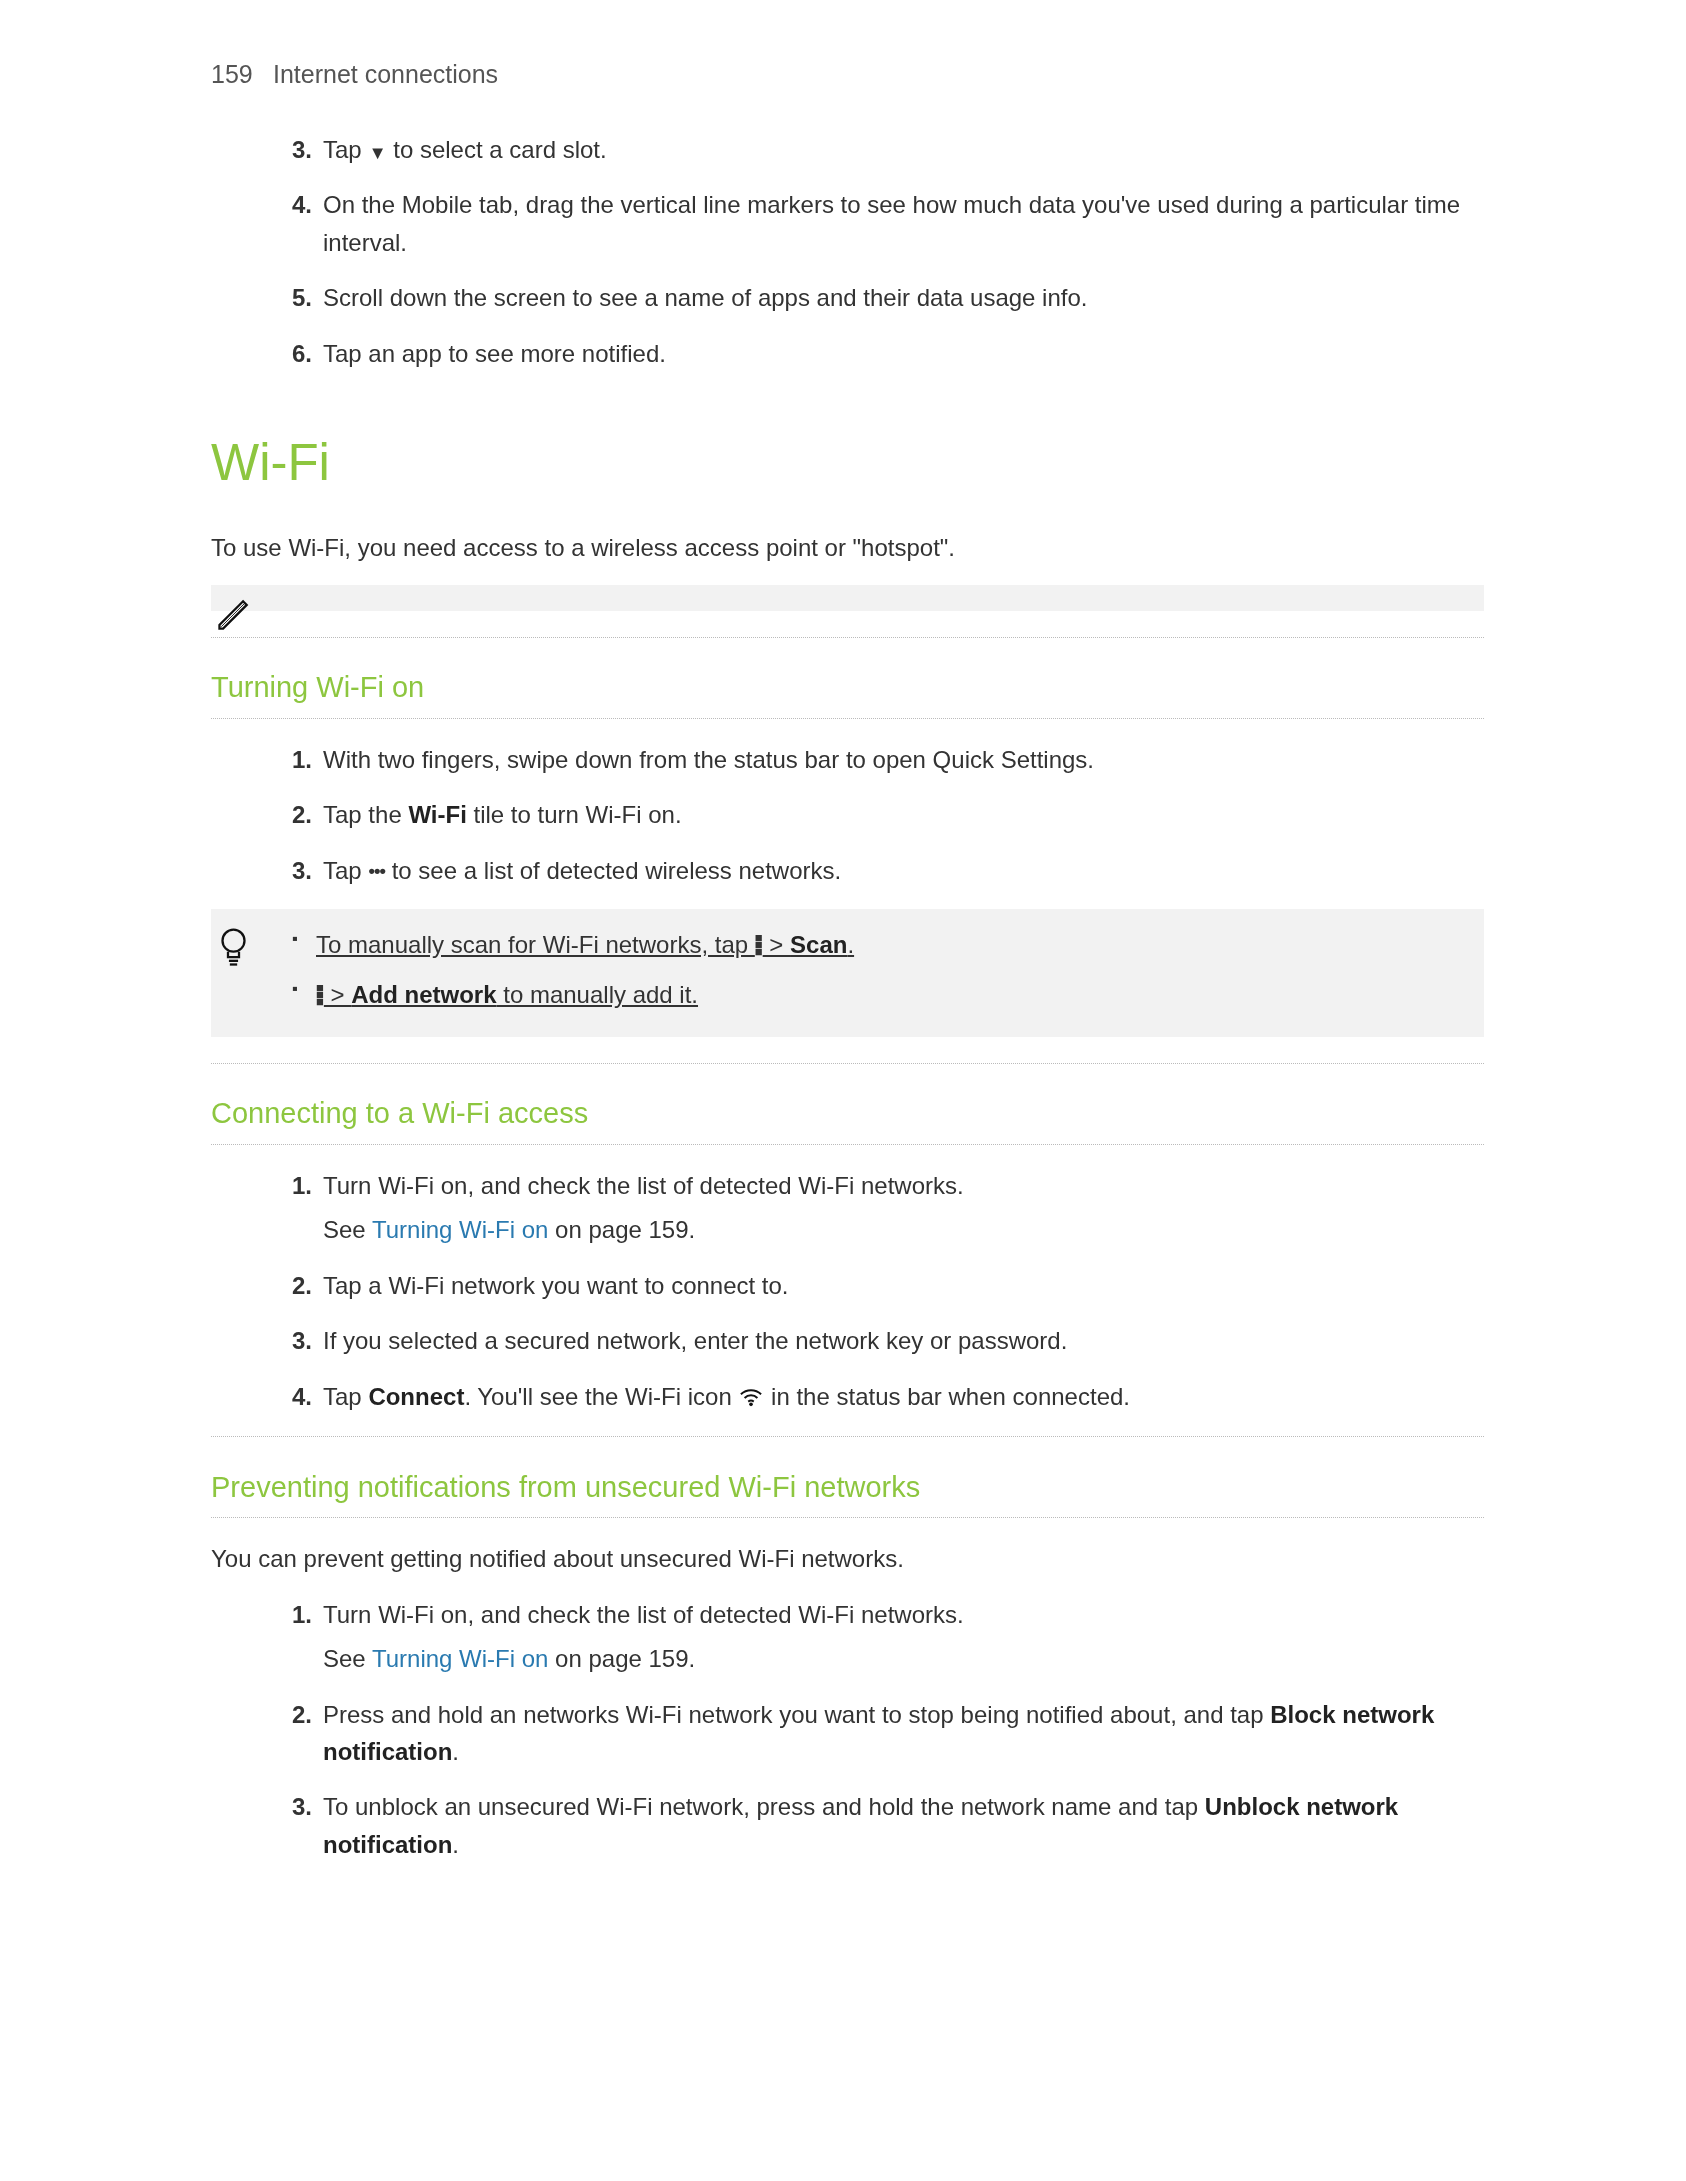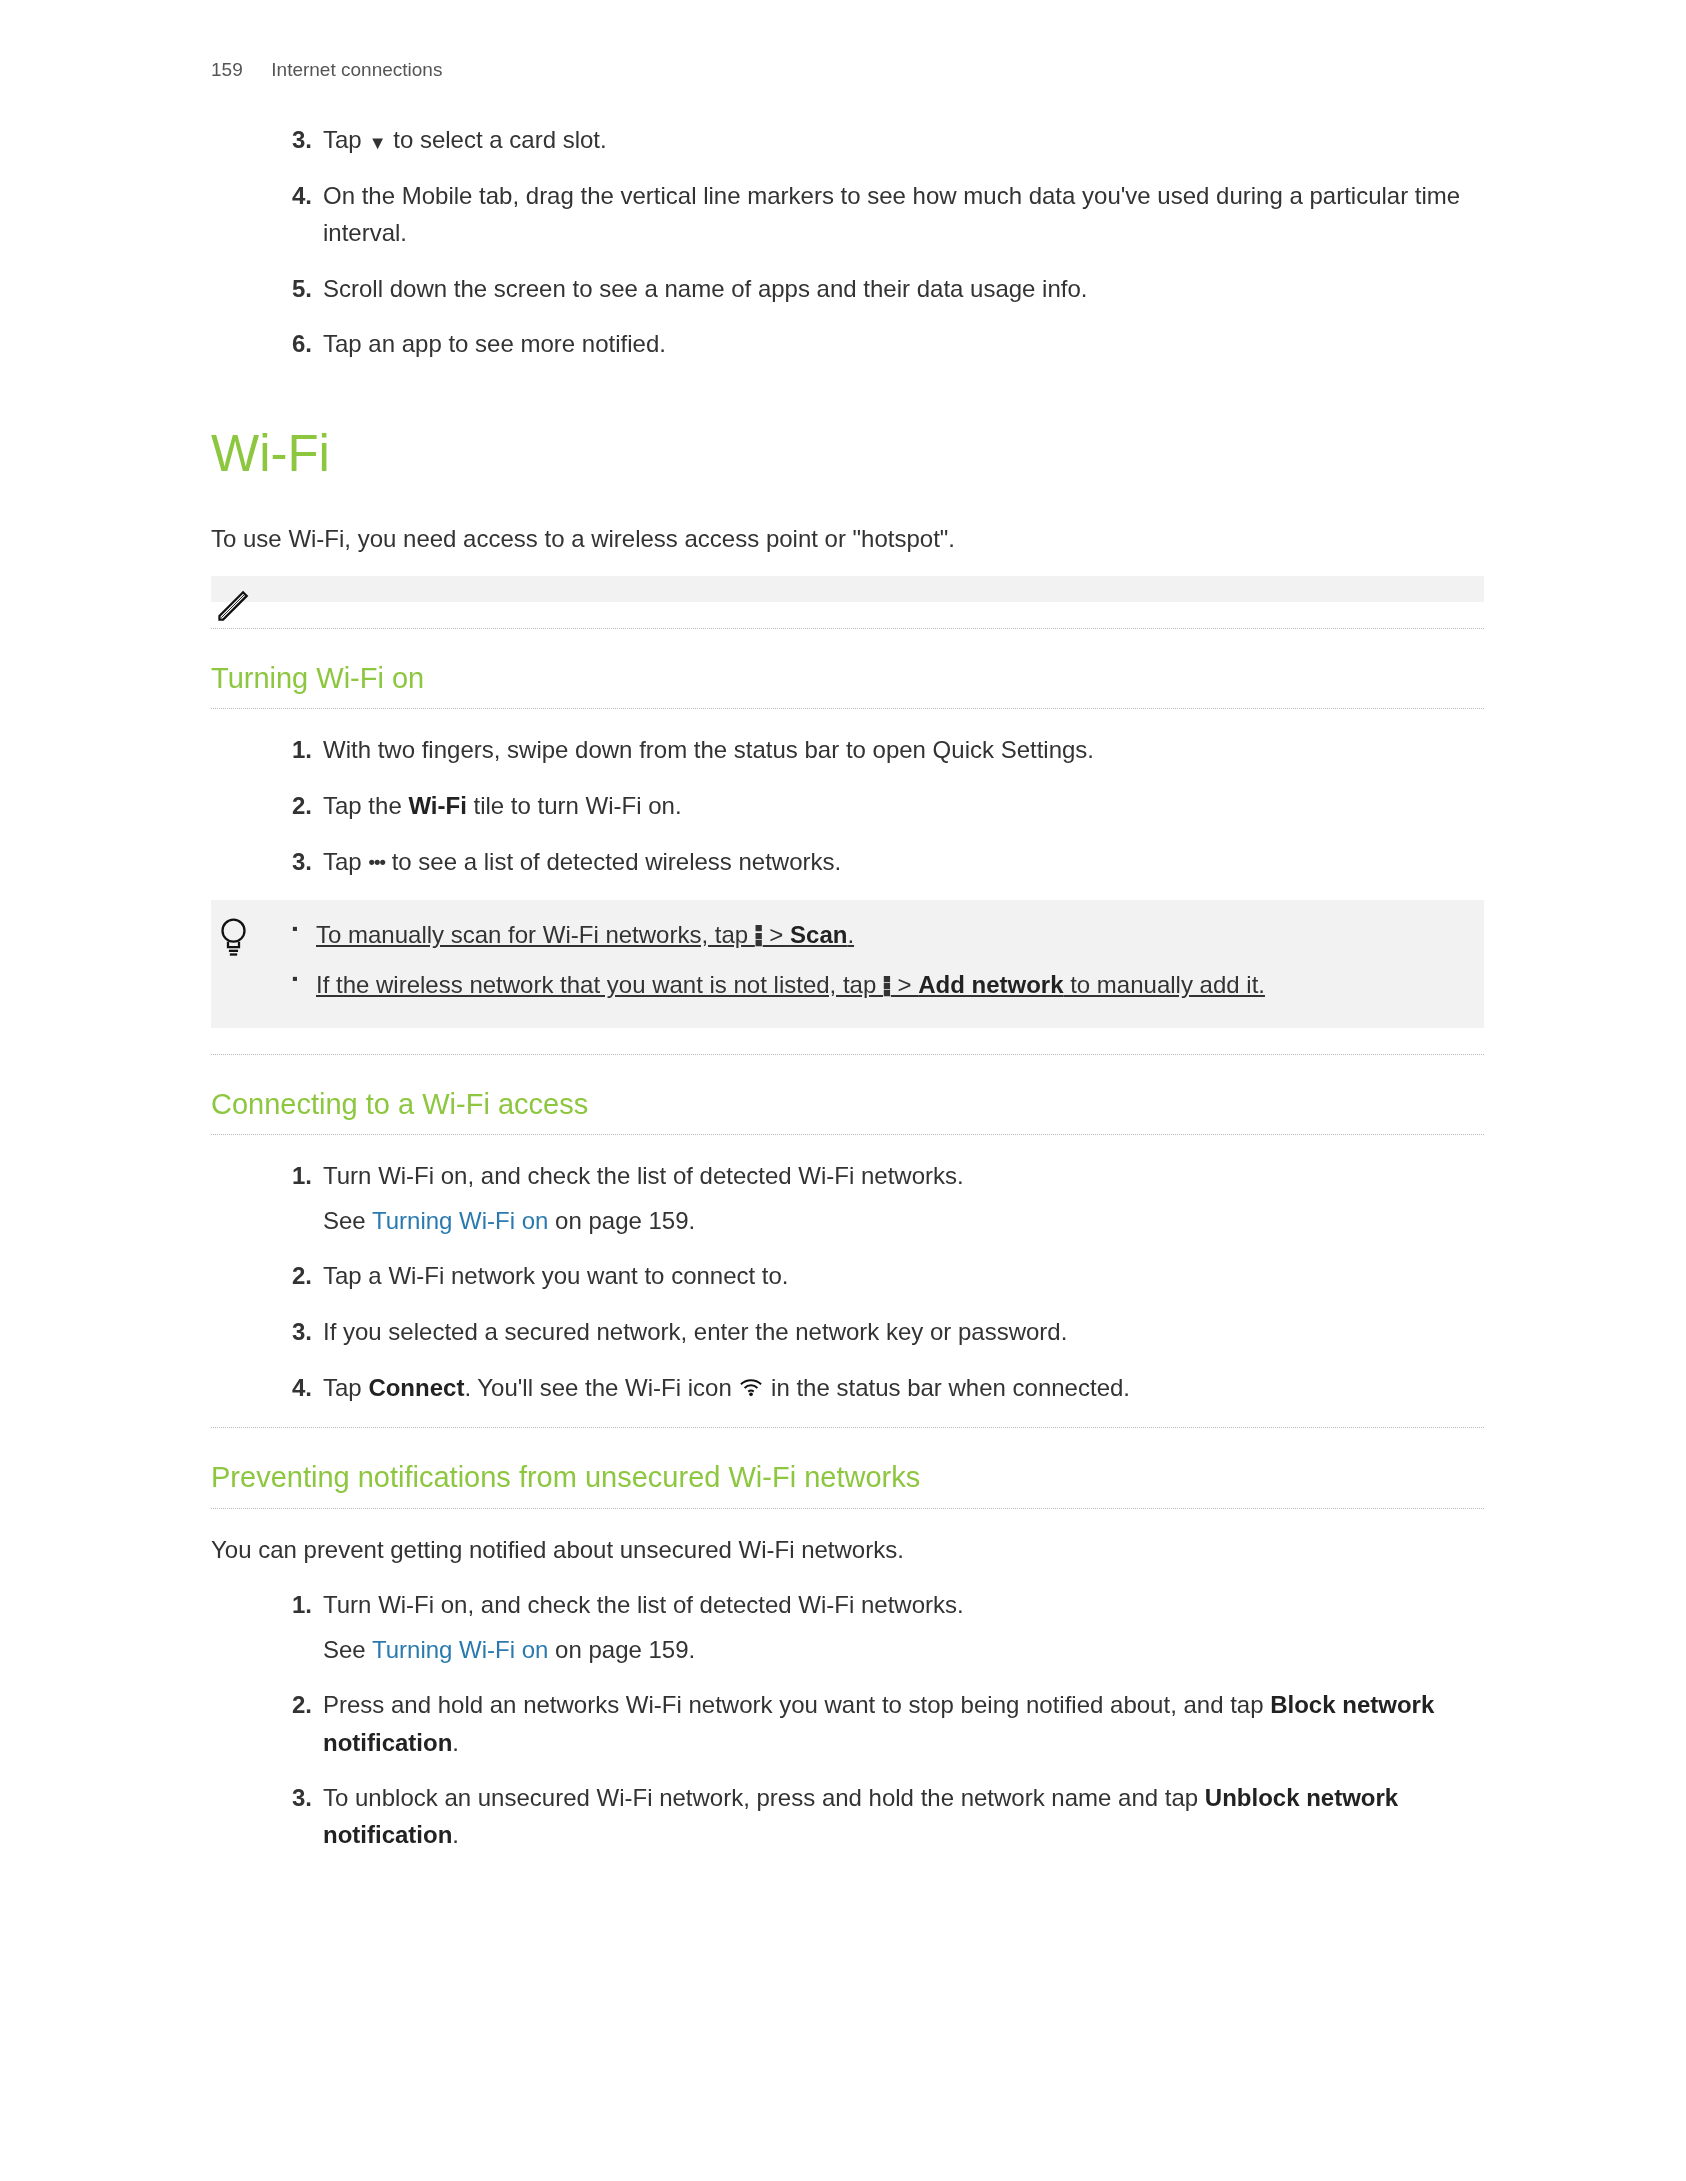--- a/index.html
+++ b/index.html
@@ -9,21 +9,21 @@
     margin: 0;
     background: #fff;
   }
   .page {
     width: 1686px;
     padding: 55px 202px 110px 211px;
     box-sizing: border-box;
     line-height: 1.55;
   }
   .header-line {
-    font-size: 19px;
+    font-size: 25px;
     color: #555;
     margin-bottom: 37px;
   }
   .header-line .pg { display:inline-block; width: 55px; }
   .ol-outer { list-style: none; padding: 0 0 0 64px; margin: 0; }
   .ol-outer .li { position: relative; padding-left: 48px; margin-bottom: 18.4px; }
   .ol-outer .li .num { position:absolute; left:0; font-weight:600; width: 37px; text-align:right; }
   h1.green {
     color: #8dc63f;
     font-size: 51px;
@@ -151,21 +151,21 @@
             <line x1="15" y1="38" x2="25" y2="38"></line>
             <line x1="16" y1="42" x2="24" y2="42"></line>
           </g>
         </svg>
     </div>
     <ul>
       <li>
         <span>To manually scan for Wi-Fi networks, tap </span><span class="kebab"><span>■</span><span>■</span><span>■</span></span><span> &gt; </span><strong>Scan</strong><span>.</span>
       </li>
       <li>
-        <span>If the wireless network that you want is not listed, tap </span><span class="kebab"><span>■</span><span>■</span><span>■</span></span><span> &gt; </span><strong>Add network</strong><span> to manually add it.</span>
+        <span class="kebab"><span>■</span><span>■</span><span>■</span></span><span> &gt; </span><strong>Add network</strong><span> to manually add it.</span>
       </li>
     </ul>
   </div>
 
   <div class="dotrule-top"></div>
   <h2 class="green">Connecting to a Wi-Fi access</h2>
   <div class="dotrule-bot"></div>
 
   <ol class="ol-outer">
     <div class="li">

